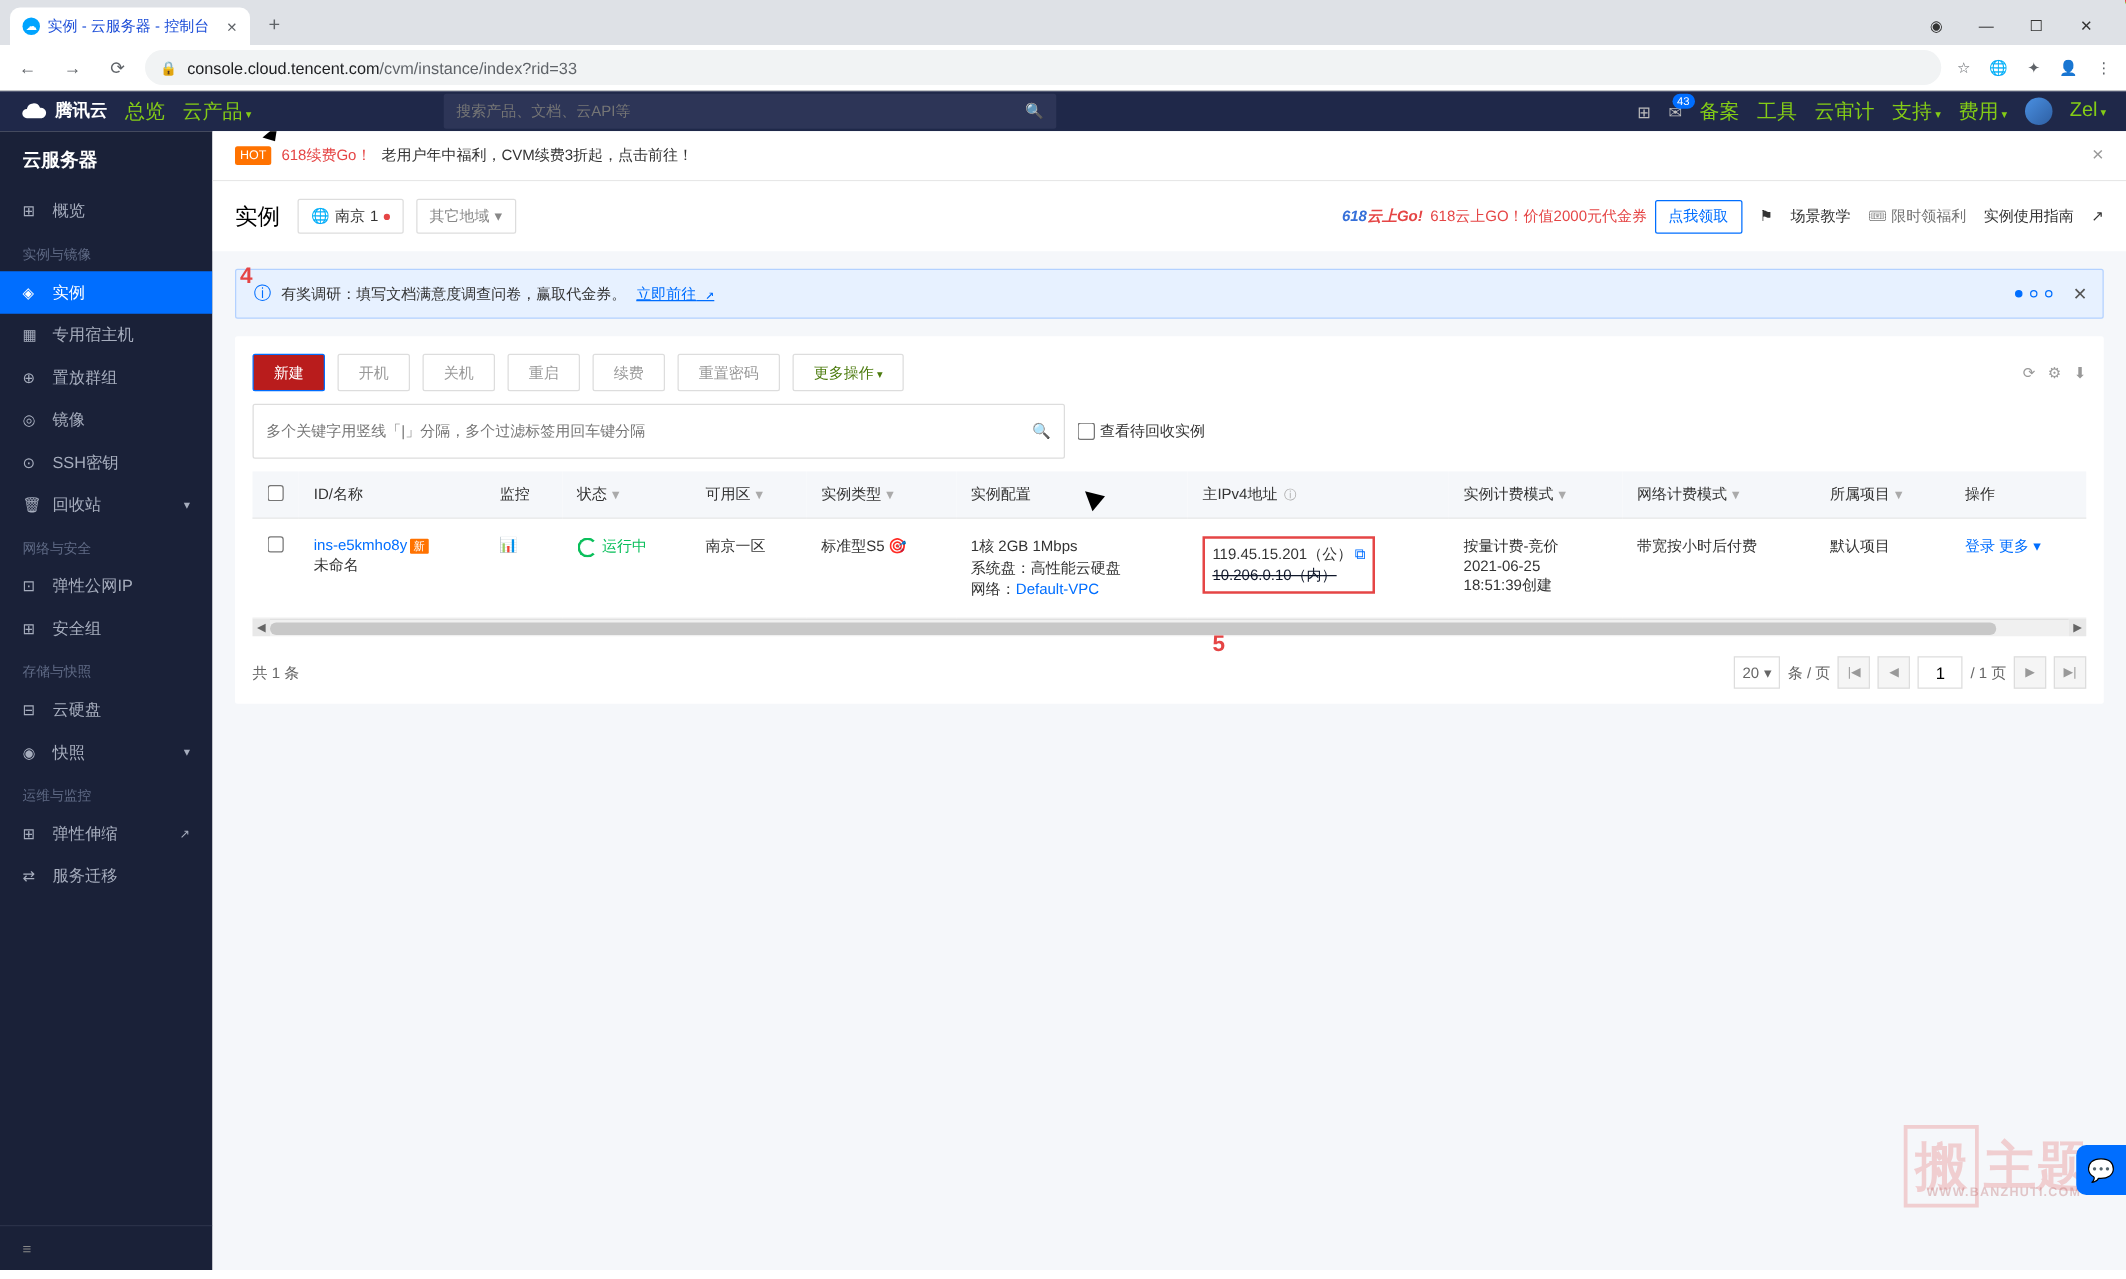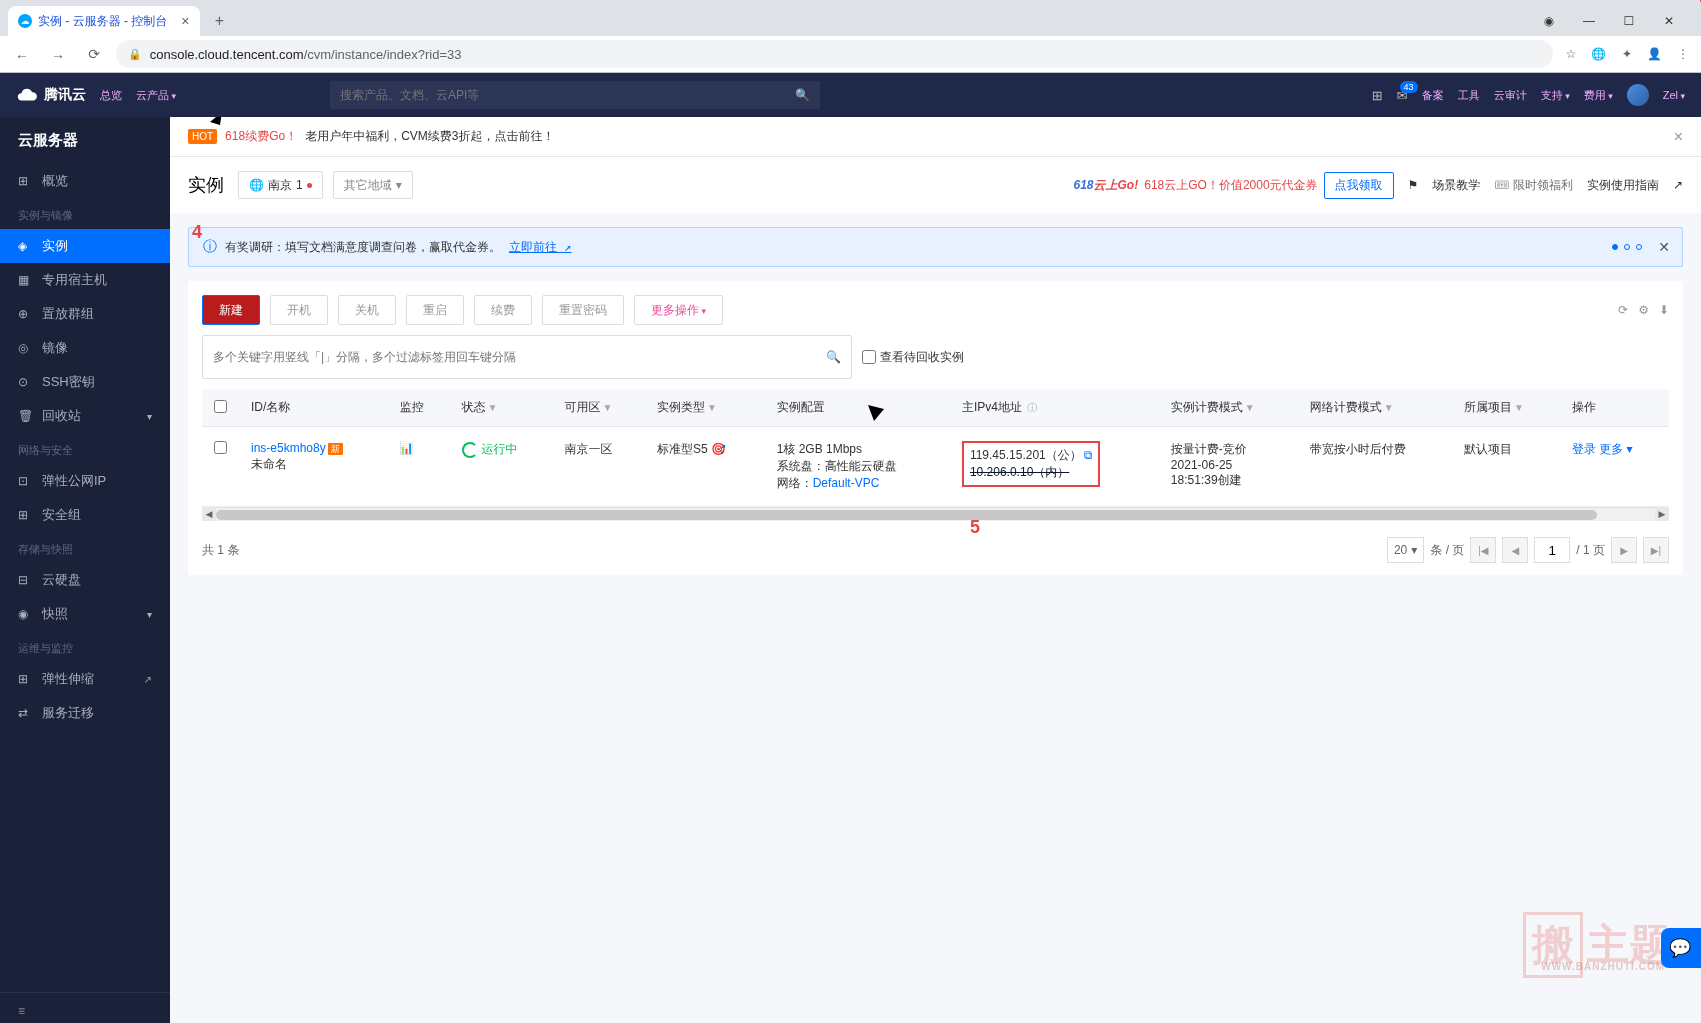--- a/index.html
+++ b/index.html
@@ -19,24 +19,24 @@
     .nav-btn { color: #5f6368; font-size: 14px; width: 28px; text-align: center; }
     .url-box { flex: 1; height: 28px; background: #f1f3f4; border-radius: 14px; display: flex; align-items: center; padding: 0 12px; gap: 8px; }
     .lock { color: #5f6368; font-size: 11px; }
     .url-text { font-size: 13px; color: #202124; }
     .url-host { color: #202124; }
     .url-path { color: #5f6368; }
     .addr-right { display: flex; gap: 8px; align-items: center; }
     .addr-ico { width: 20px; height: 20px; display: flex; align-items: center; justify-content: center; color: #5f6368; }
     
     
-    .topnav { height: 44px; background: #1f2849; color: #fff; display: flex; align-items: center; padding: 0 16px; gap: 14px; }
+    .topnav { height: 32px; background: #1f2849; color: #fff; display: flex; align-items: center; padding: 0 16px; gap: 14px; }
     .logo { display: flex; align-items: center; gap: 6px; font-size: 14px; font-weight: bold; }
     .logo-icon { width: 22px; height: 22px; }
-    .nav-link { color: #f0abfc; font-size: 11px; cursor: pointer; }
+    .nav-link { color: #84cc16; font-size: 16px; cursor: pointer; }
     .nav-link.dd::after { content: " ▾"; font-size: 9px; }
     .search-box { margin-left: 140px; width: 490px; height: 28px; background: #2d3557; border-radius: 2px; display: flex; align-items: center; padding: 0 10px; }
     .search-box input { flex: 1; background: transparent; border: none; outline: none; color: #ddd; font-size: 12px; }
     .search-box .sico { color: #888; }
     .topnav-right { margin-left: auto; display: flex; align-items: center; gap: 14px; }
     .tn-ico { color: #bbb; font-size: 13px; position: relative; }
     .badge { position: absolute; top: -7px; right: -10px; background: #006eff; color: #fff; font-size: 9px; border-radius: 8px; padding: 1px 4px; }
     .dot-badge::after { content: ""; position: absolute; top: -2px; right: -4px; width: 5px; height: 5px; background: #e54545; border-radius: 50%; }
     .avatar { width: 22px; height: 22px; border-radius: 50%; background: linear-gradient(135deg,#4a90e2,#2e5fa3); }
     
@@ -315,21 +315,21 @@
       </div>
 
       <div class="card">
         <div class="toolbar">
           <button class="btn primary">新建</button>
           <button class="btn">开机</button>
           <button class="btn">关机</button>
           <button class="btn">重启</button>
           <button class="btn">续费</button>
           <button class="btn">重置密码</button>
-          <button class="btn dd" style="color:#ec4899">更多操作</button>
+          <button class="btn dd" style="color:#4d7c0f">更多操作</button>
           <div class="tb-right">
             <span class="tb-ico">⟳</span>
             <span class="tb-ico">⚙</span>
             <span class="tb-ico">⬇</span>
           </div>
         </div>
         <div class="filter-row">
           <div class="filter-input">
             <input placeholder="多个关键字用竖线「|」分隔，多个过滤标签用回车键分隔" style="">
             <span class="sico">🔍</span>

